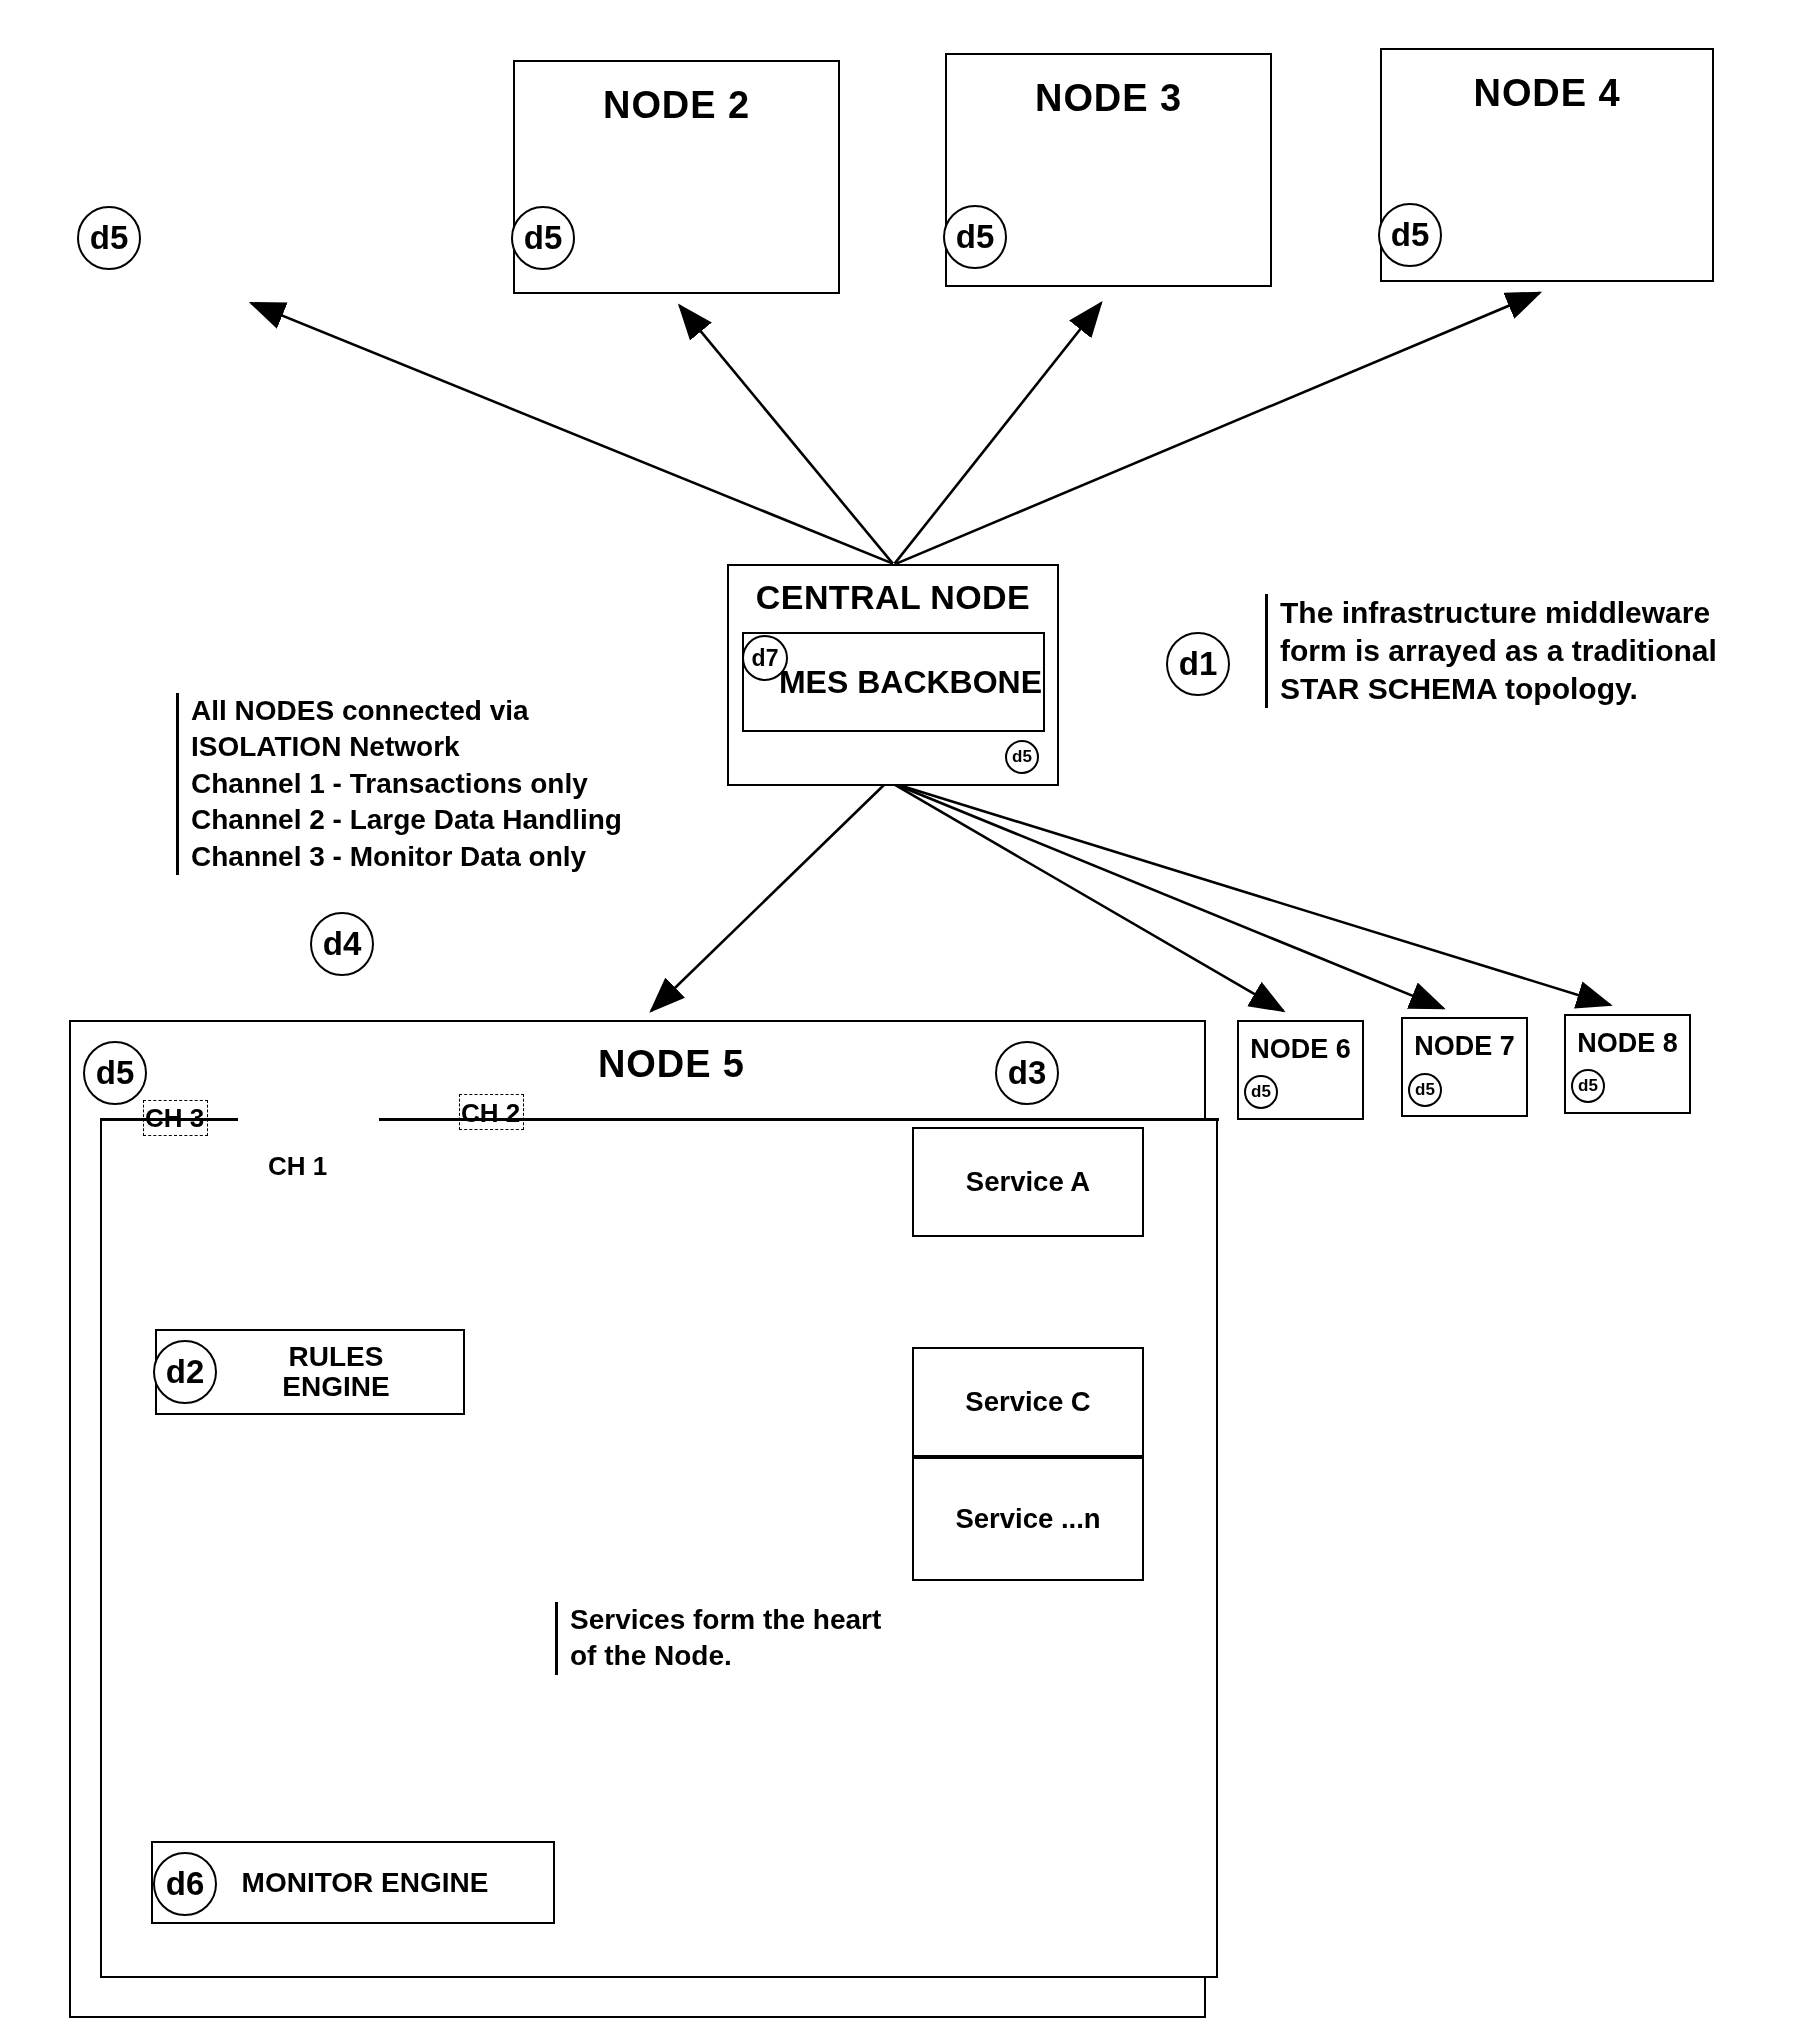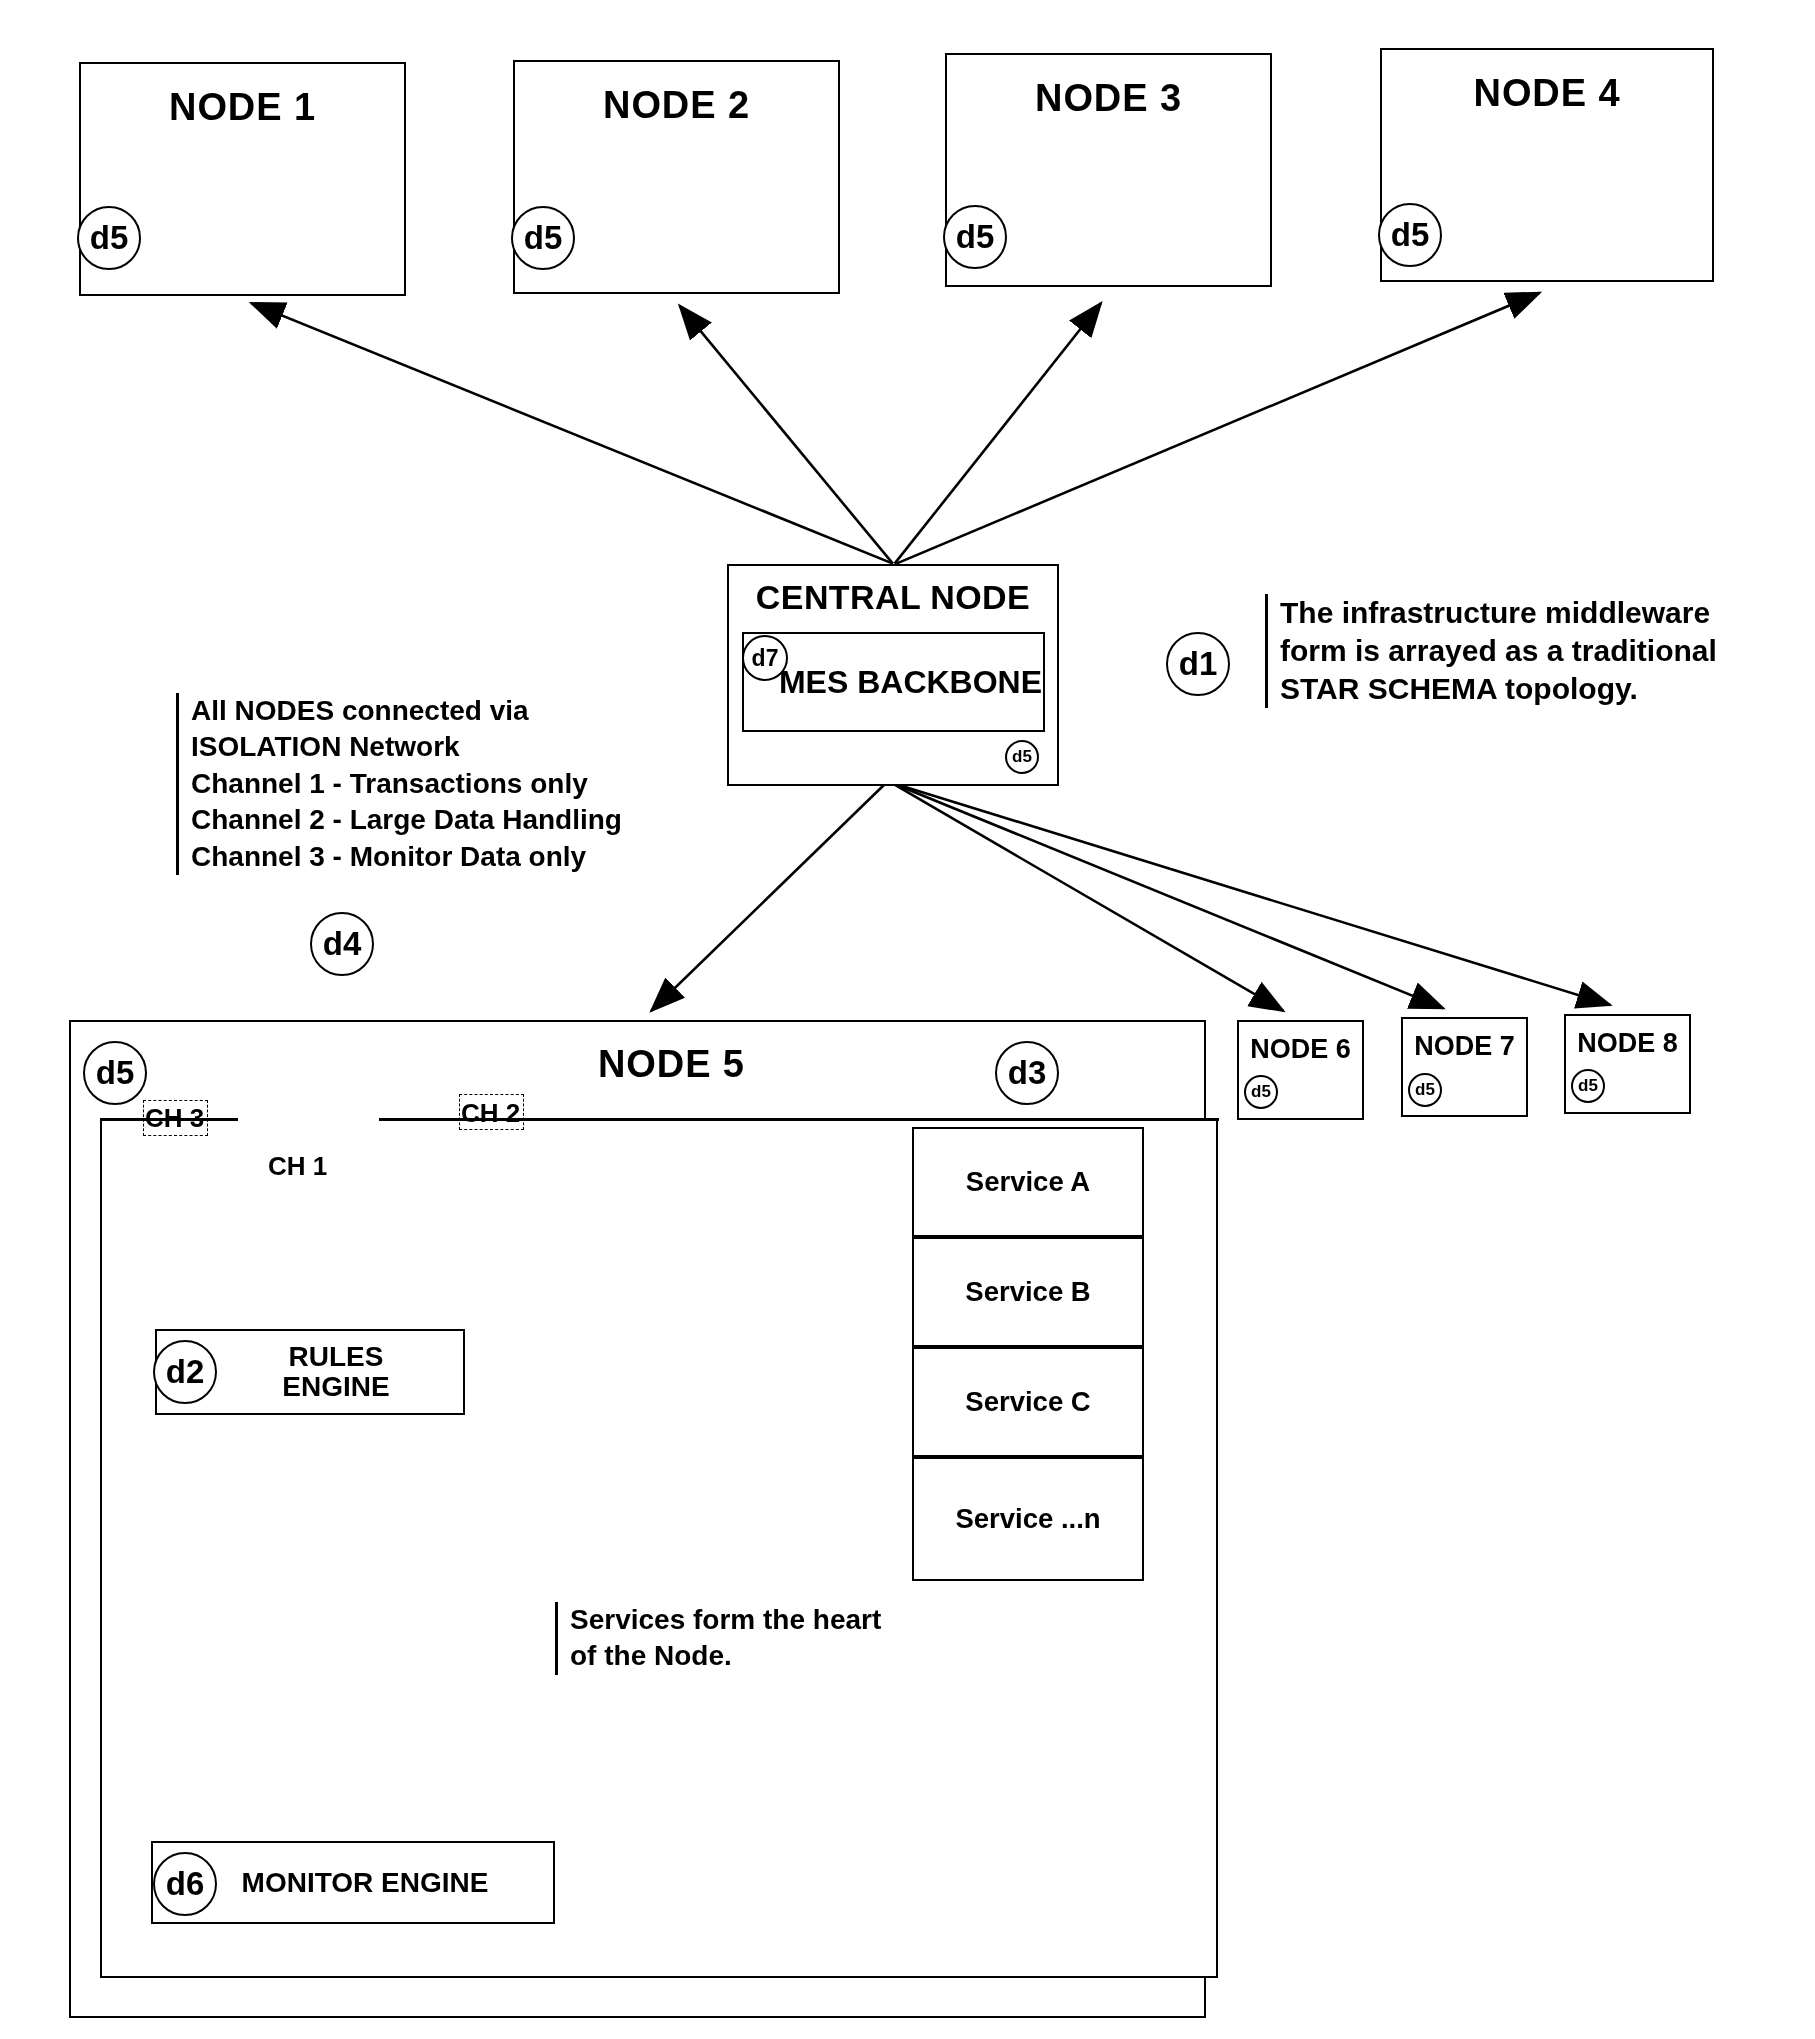--- a/index.html
+++ b/index.html
@@ -219,23 +219,20 @@
 
       <line x1="352" y1="1190" x2="352" y2="1275"></line>
       <line x1="408" y1="1200" x2="352" y2="1200"></line>
 
       <line x1="1190" y1="1838" x2="1190" y2="2168"></line>
       <line x1="1190" y1="2168" x2="648" y2="2168"></line>
       <line x1="648" y1="2168" x2="648" y2="2178"></line>
     </g>
   </svg>
 
-  <div class="box" style="left:79px; top:62px; width:327px; height:234px;">
-    <div class="box-title node-top-title">NODE 1</div>
-  </div>
   <div class="badge badge-lg" style="left:77px; top:206px;">d5</div>
 
   <div class="box" style="left:513px; top:60px; width:327px; height:234px;">
     <div class="box-title node-top-title">NODE 2</div>
   </div>
   <div class="badge badge-lg" style="left:511px; top:206px;">d5</div>
 
   <div class="box" style="left:945px; top:53px; width:327px; height:234px;">
     <div class="box-title node-top-title">NODE 3</div>
   </div>
@@ -295,23 +292,20 @@
   <div class="ch-label" style="left:145px; top:1103px;">CH 3</div>
 
   <div class="ch-label" style="left:268px; top:1151px;">CH 1</div>
 
   <div class="ch-dash" style="left:459px; top:1094px; width:65px; height:36px;"></div>
   <div class="ch-label" style="left:461px; top:1098px;">CH 2</div>
 
   <div class="service-cell" style="left:912px; top:1127px; width:232px; height:110px;">
     <span>Service A</span>
   </div>
-  <div class="service-cell" style="left:912px; top:1237px; width:232px; height:110px;">
-    <span>Service B</span>
-  </div>
   <div class="service-cell" style="left:912px; top:1347px; width:232px; height:110px;">
     <span>Service C</span>
   </div>
   <div class="service-cell" style="left:912px; top:1457px; width:232px; height:124px;">
     <span>Service ...n</span>
   </div>
 
   <div class="rules-engine" style="left:155px; top:1329px; width:310px; height:86px;">
     <span>RULES</span>
     <span>ENGINE</span>

